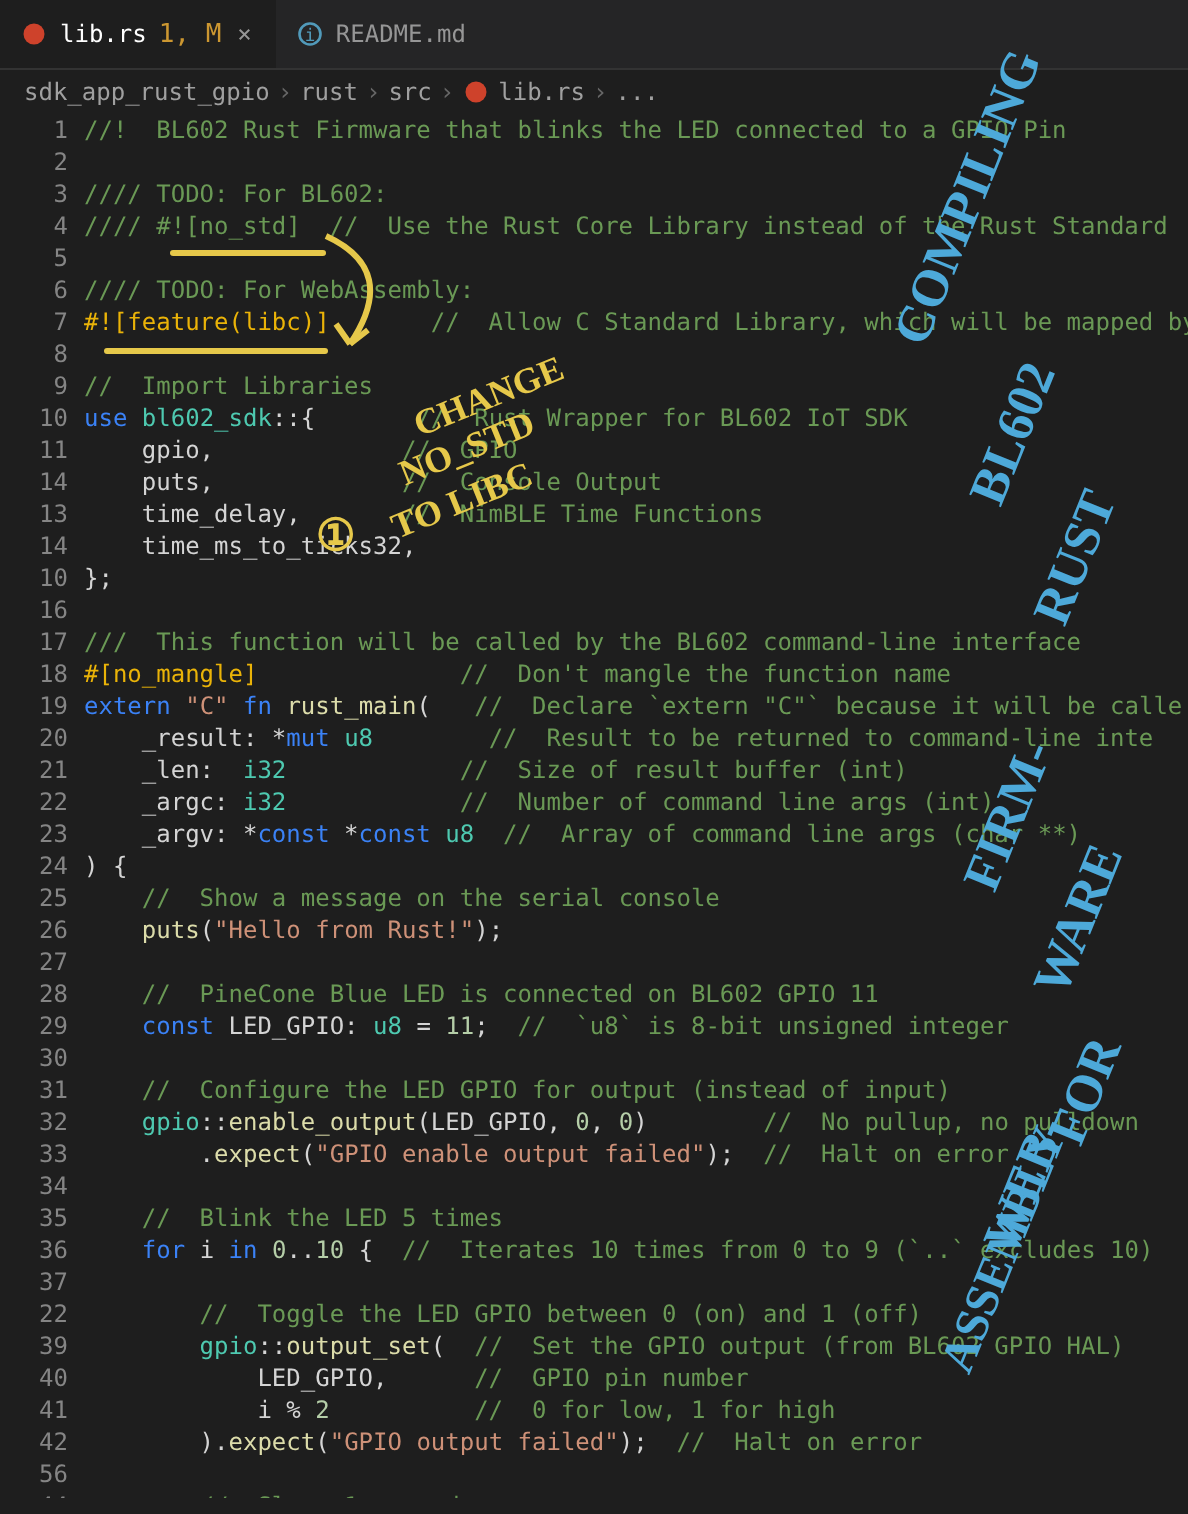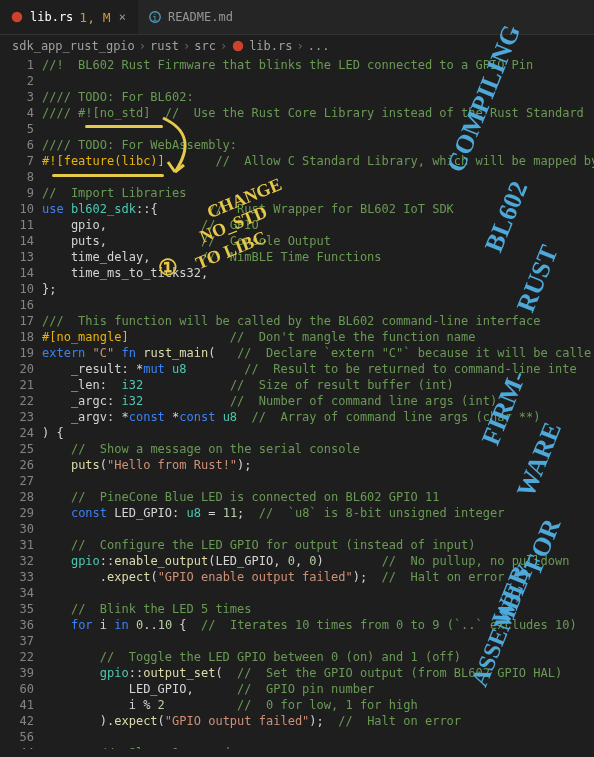--- a/index.html
+++ b/index.html
@@ -175,21 +175,21 @@
       <div>30</div>
       <div>31</div>
       <div>32</div>
       <div>33</div>
       <div>34</div>
       <div>35</div>
       <div>36</div>
       <div>37</div>
       <div>22</div>
       <div>39</div>
-      <div>60</div>
+      <div>40</div>
       <div>41</div>
       <div>42</div>
       <div>56</div>
       <div>44</div>
     </div>
   <div class="code" id="code"><div><span class="com">//!  BL602 Rust Firmware that blinks the LED connected to a GPIO Pin</span></div><div>&nbsp;</div><div><span class="com">//// TODO: For BL602:</span></div><div><span class="com">//// #![no_std]  //  Use the Rust Core Library instead of the Rust Standard</span></div><div>&nbsp;</div><div><span class="com">//// TODO: For WebAssembly:</span></div><div><span class="attr">#![feature(libc)]</span><span>       </span><span class="com">//  Allow C Standard Library, which will be mapped by em</span></div><div>&nbsp;</div><div><span class="com">//  Import Libraries</span></div><div><span class="kw">use</span><span> </span><span class="type">bl602_sdk</span><span>::{       </span><span class="com">//  Rust Wrapper for BL602 IoT SDK</span></div><div><span>    gpio,             </span><span class="com">//  GPIO</span></div><div><span>    puts,             </span><span class="com">//  Console Output</span></div><div><span>    time_delay,       </span><span class="com">//  NimBLE Time Functions</span></div><div><span>    time_ms_to_ticks32,</span></div><div><span>};</span></div><div>&nbsp;</div><div><span class="com">///  This function will be called by the BL602 command-line interface</span></div><div><span class="attr">#[no_mangle]</span><span>              </span><span class="com">//  Don't mangle the function name</span></div><div><span class="kw">extern</span><span> </span><span class="str">"C"</span><span> </span><span class="kw">fn</span><span> </span><span class="fn">rust_main</span><span>(   </span><span class="com">//  Declare `extern "C"` because it will be calle</span></div><div><span>    _result: *</span><span class="kw">mut</span><span> </span><span class="type">u8</span><span>        </span><span class="com">//  Result to be returned to command-line inte</span></div><div><span>    _len:  </span><span class="type">i32</span><span>            </span><span class="com">//  Size of result buffer (int)</span></div><div><span>    _argc: </span><span class="type">i32</span><span>            </span><span class="com">//  Number of command line args (int)</span></div><div><span>    _argv: *</span><span class="kw">const</span><span> *</span><span class="kw">const</span><span> </span><span class="type">u8</span><span>  </span><span class="com">//  Array of command line args (char **)</span></div><div><span>) {</span></div><div><span>    </span><span class="com">//  Show a message on the serial console</span></div><div><span>    </span><span class="fn">puts</span><span>(</span><span class="str">"Hello from Rust!"</span><span>);</span></div><div>&nbsp;</div><div><span>    </span><span class="com">//  PineCone Blue LED is connected on BL602 GPIO 11</span></div><div><span>    </span><span class="kw">const</span><span> LED_GPIO: </span><span class="type">u8</span><span> = </span><span class="num">11</span><span>;  </span><span class="com">//  `u8` is 8-bit unsigned integer</span></div><div>&nbsp;</div><div><span>    </span><span class="com">//  Configure the LED GPIO for output (instead of input)</span></div><div><span>    </span><span class="type">gpio</span><span>::</span><span class="fn">enable_output</span><span>(LED_GPIO, </span><span class="num">0</span><span>, </span><span class="num">0</span><span>)        </span><span class="com">//  No pullup, no pulldown</span></div><div><span>        .</span><span class="fn">expect</span><span>(</span><span class="str">"GPIO enable output failed"</span><span>);  </span><span class="com">//  Halt on error</span></div><div>&nbsp;</div><div><span>    </span><span class="com">//  Blink the LED 5 times</span></div><div><span>    </span><span class="kw">for</span><span> i </span><span class="kw">in</span><span> </span><span class="num">0</span><span>..</span><span class="num">10</span><span> {  </span><span class="com">//  Iterates 10 times from 0 to 9 (`..` excludes 10)</span></div><div>&nbsp;</div><div><span>        </span><span class="com">//  Toggle the LED GPIO between 0 (on) and 1 (off)</span></div><div><span>        </span><span class="type">gpio</span><span>::</span><span class="fn">output_set</span><span>(  </span><span class="com">//  Set the GPIO output (from BL602 GPIO HAL)</span></div><div><span>            LED_GPIO,      </span><span class="com">//  GPIO pin number</span></div><div><span>            i % </span><span class="num">2</span><span>          </span><span class="com">//  0 for low, 1 for high</span></div><div><span>        ).</span><span class="fn">expect</span><span>(</span><span class="str">"GPIO output failed"</span><span>);  </span><span class="com">//  Halt on error</span></div><div>&nbsp;</div><div><span>        </span><span class="com">//  Sleep 1 second</span></div></div>
 </div>
 
 <div class="annotations">
 

